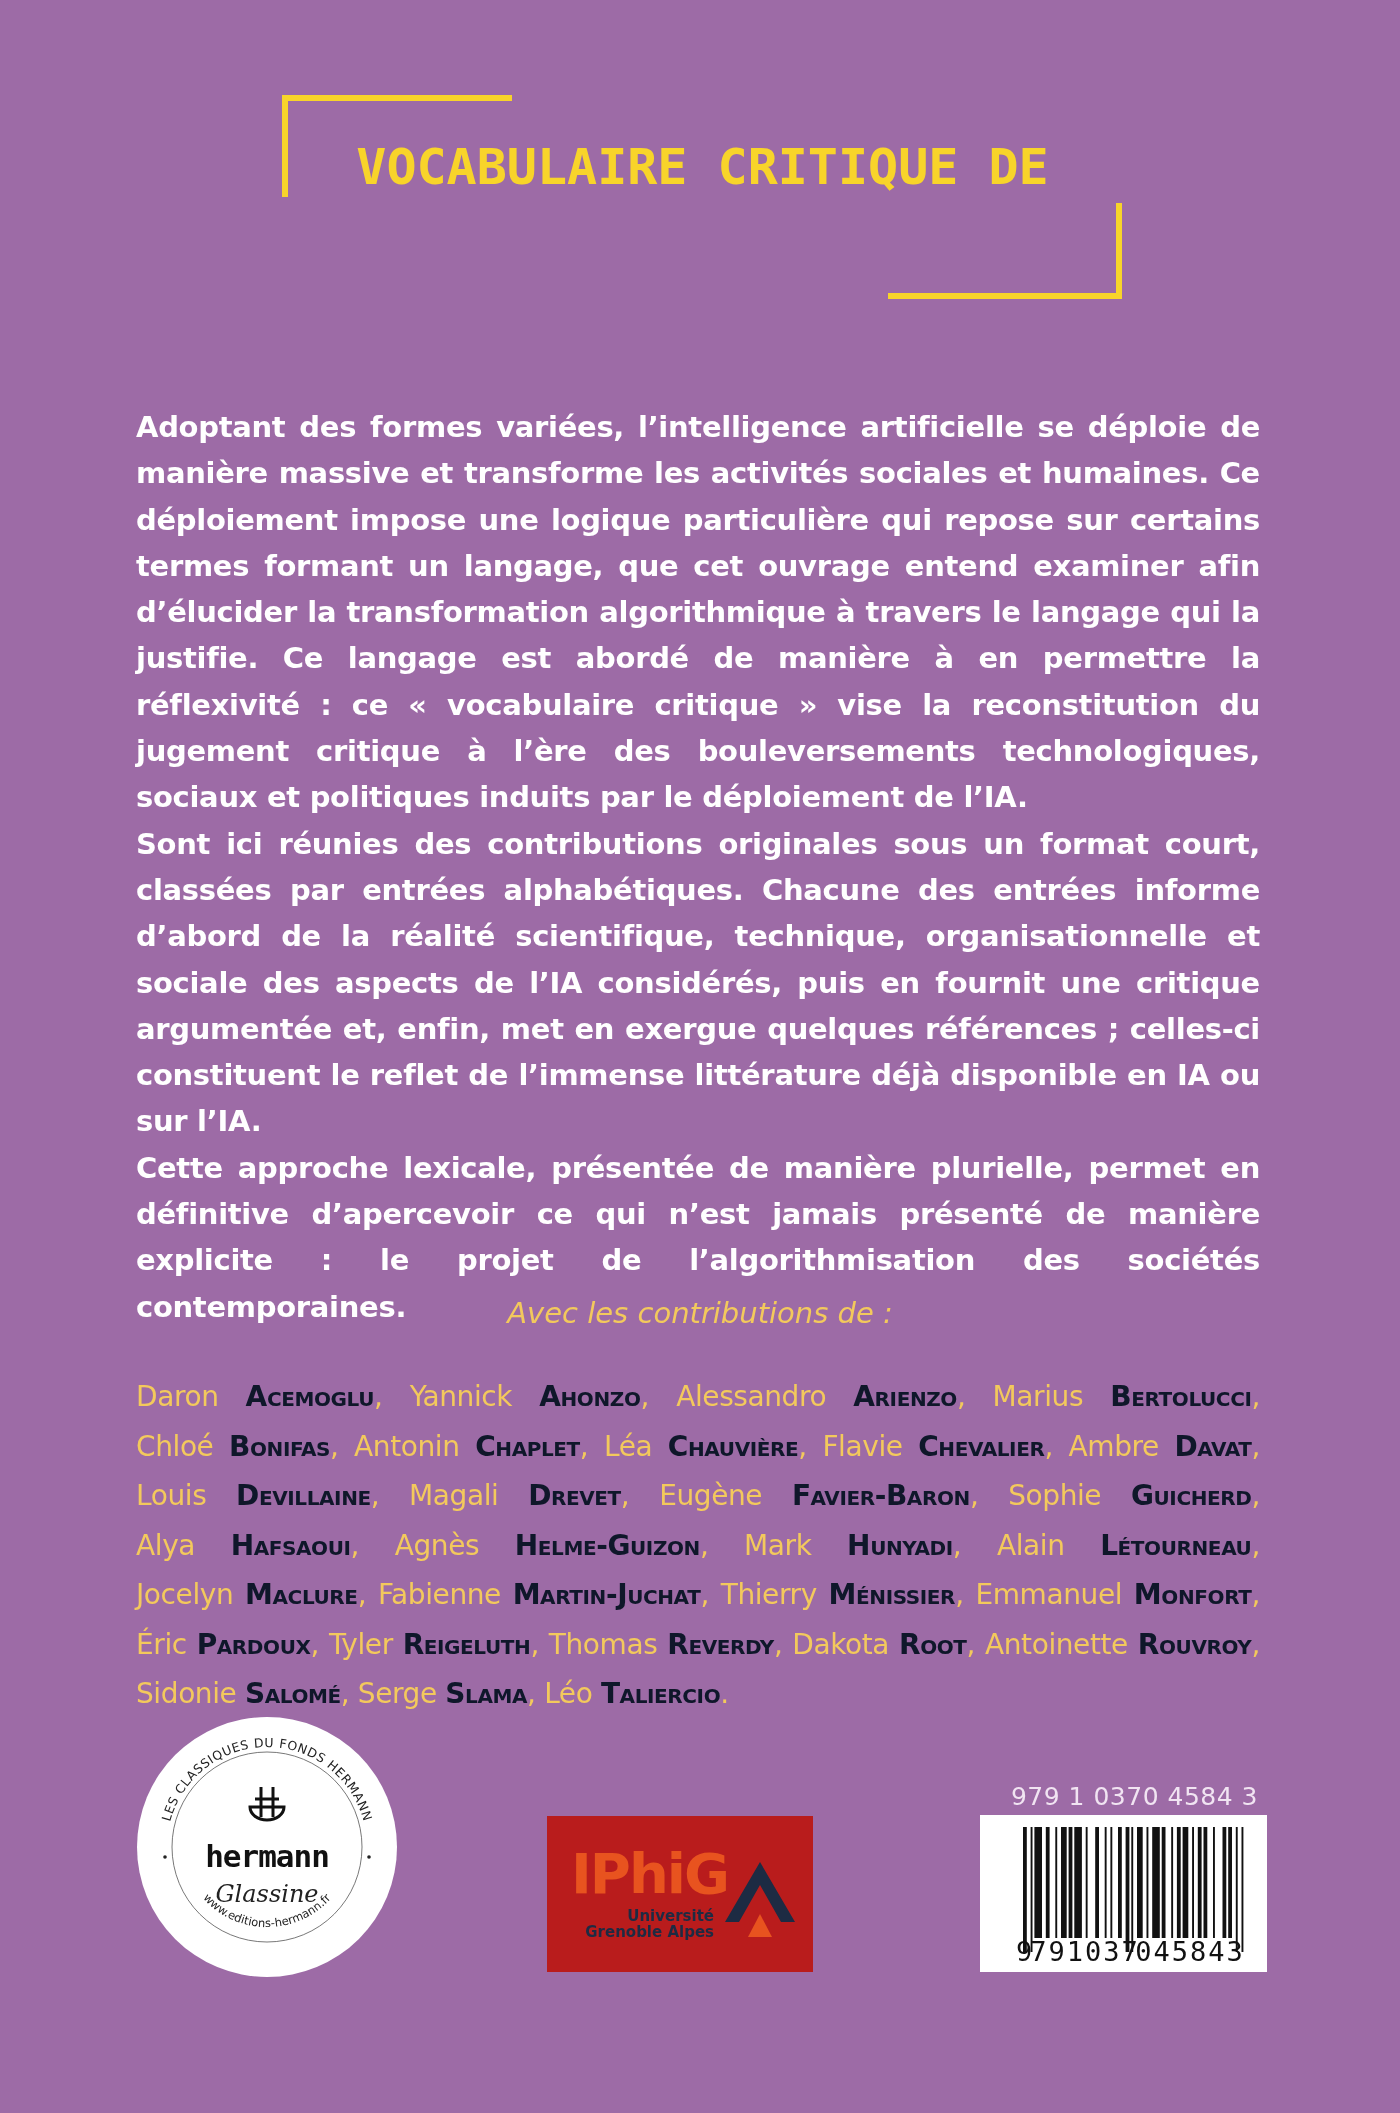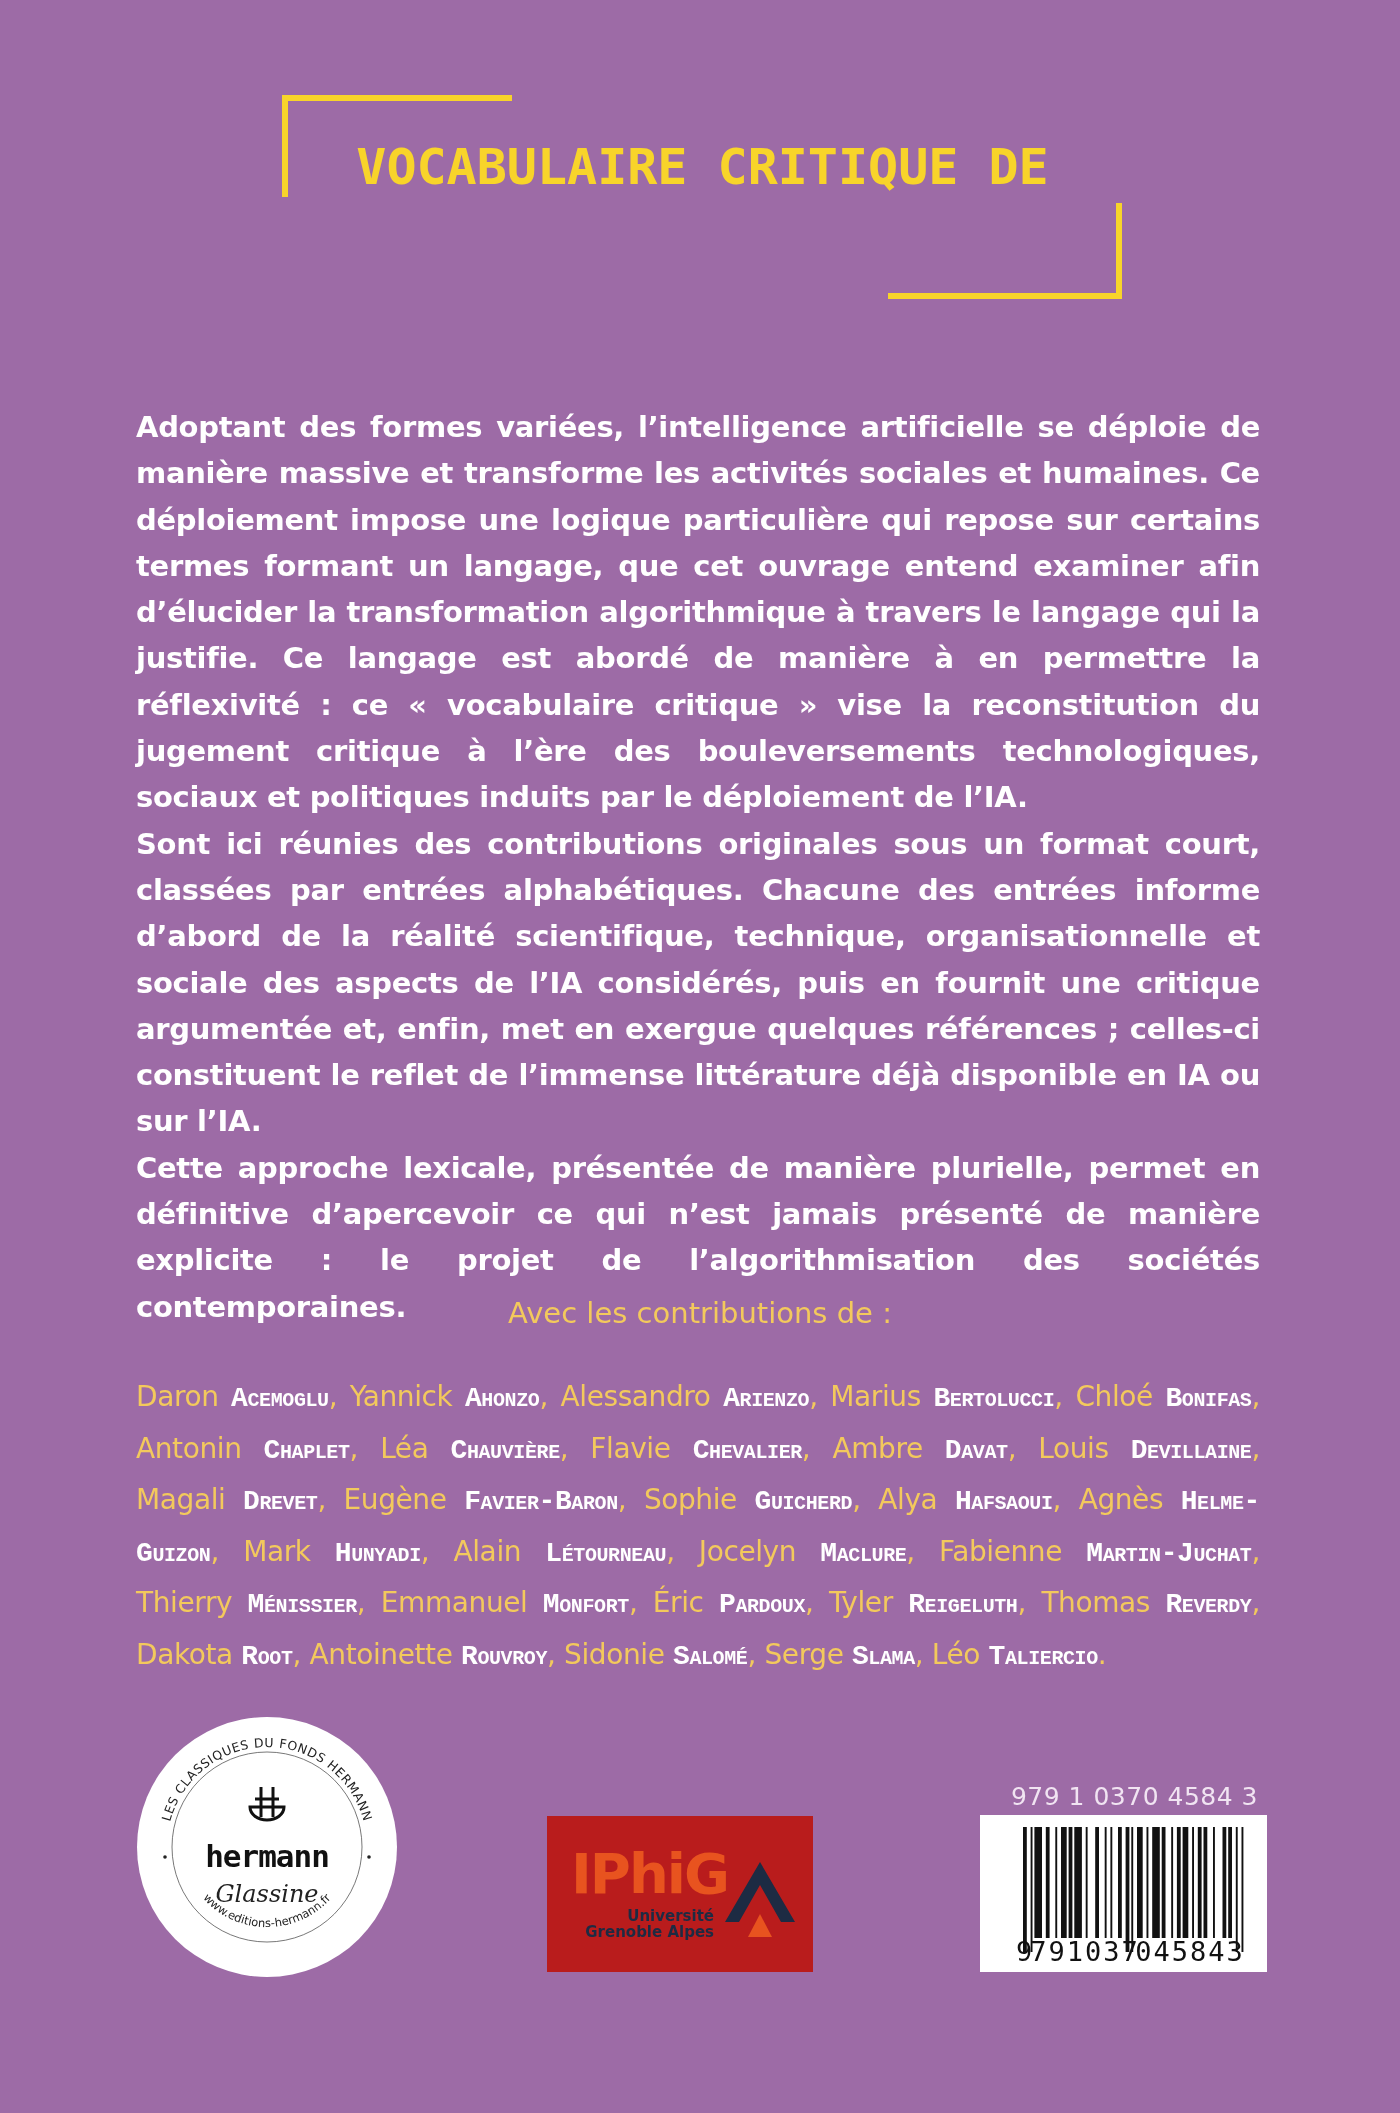--- a/index.html
+++ b/index.html
@@ -21,30 +21,30 @@
   .body-text {
     position: absolute; left: 136px; top: 404px; width: 1124px;
     color: #ffffff; font-family: "DejaVu Sans", sans-serif;
     font-size: 29px; line-height: 46.3px; text-align: justify;
     letter-spacing: -0.3px;
     font-weight: bold;
   }
   .body-text p { margin: 0; text-align: justify; text-align-last: left; }
   .avec {
     position: absolute; left: 0; width: 1400px; top: 1296px;
-    text-align: center; color: #f3c95c; 
+    text-align: center; color: #f3c95c; font-style: italic;
     font-size: 29px; font-family: "DejaVu Sans", sans-serif;
   }
   .contrib {
     position: absolute; left: 136px; top: 1372px; width: 1124px;
     color: #f3c95c; font-size: 28px; line-height: 49.5px;
     text-align: justify; text-align-last: left;
     font-family: "DejaVu Sans", sans-serif; letter-spacing: -0.4px;
   }
-  .contrib .sn { font-variant: small-caps; font-weight: bold; color: #ffffff; font-family: Liberation Mono, monospace; }
+  .contrib .sn { font-variant: small-caps; font-weight: bold; color: #0f172a; }
   
   .seal {
     position: absolute; left: 137px; top: 1717px; width: 260px; height: 260px;
     border-radius: 50%; background: #ffffff;
   }
   .seal svg { position: absolute; left: 0; top: 0; }
   
   .iphig {
     position: absolute; left: 547px; top: 1816px; width: 266px; height: 156px;
     background: #b91c1c;

